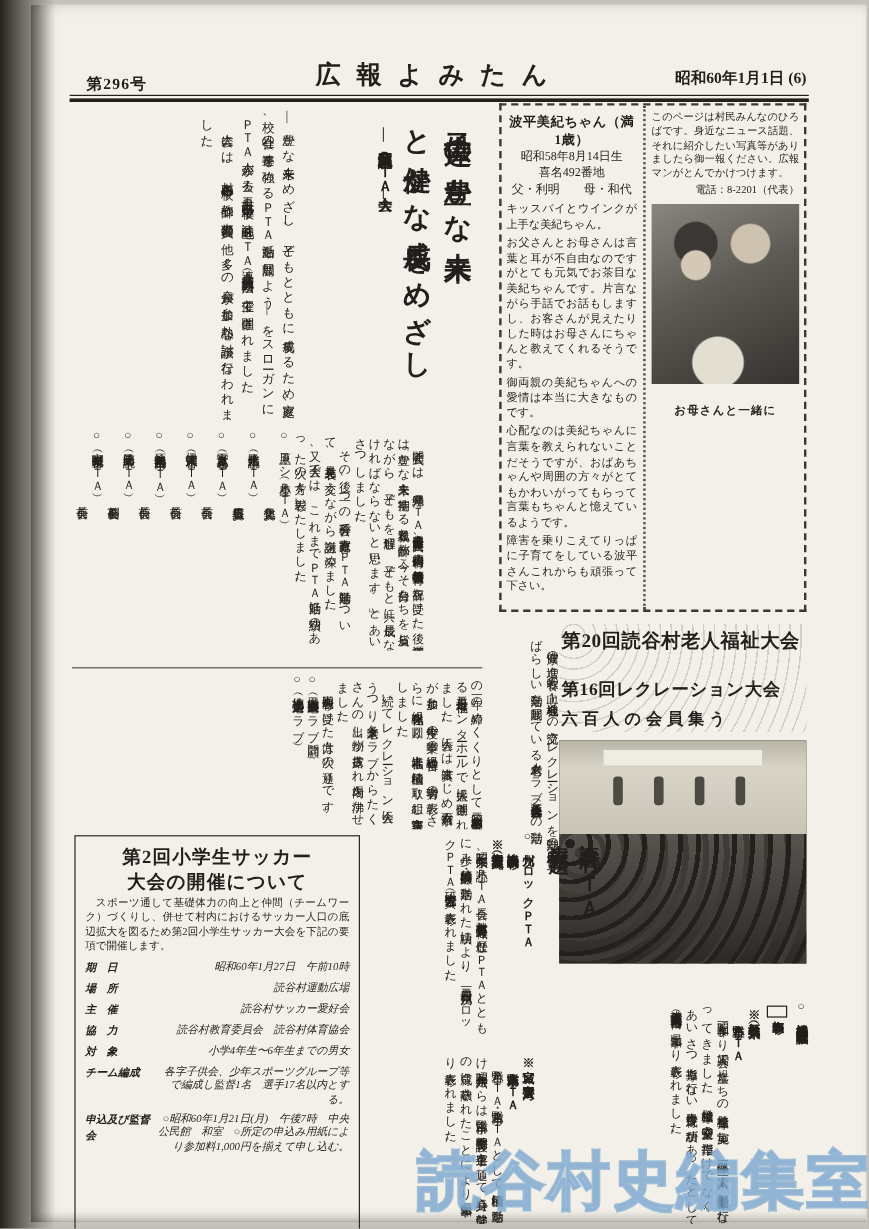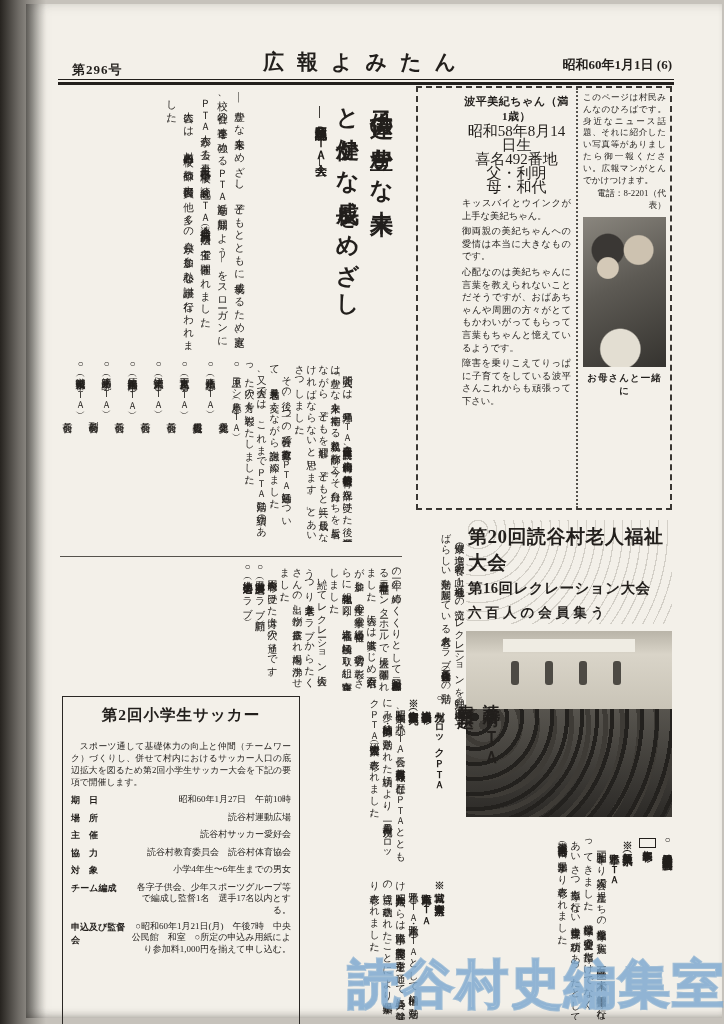--- a/index.html
+++ b/index.html
@@ -25,68 +25,68 @@
   .pta-body1{flex:1;writing-mode:vertical-rl;font-size:10.5px;line-height:17px;overflow:hidden;letter-spacing:1px;}
   .pta-headline{width:150px;writing-mode:vertical-rl;padding-right:14px;overflow:hidden;}
   .hl-line{font-size:23px;font-weight:bold;letter-spacing:3px;line-height:34px;}
   .hl-sub{font-size:12px;font-weight:bold;margin-left:6px;margin-top:14px;line-height:18px;}
   .pta-bottom{margin-top:8px;height:184px;writing-mode:vertical-rl;font-size:10px;line-height:12px;overflow:hidden;letter-spacing:.5px;}
   .pta-bottom div{margin-left:1px;}
   .award-role{margin-top:56px;}
   
   .hiroba{position:absolute;left:416px;top:86px;width:256px;height:424px;border:2px dashed #3a3733;
           display:flex;box-sizing:border-box;background:#f3f0e9;}
-  .hb-left{width:120px;border-right:2px dotted #55524c;padding:6px 5px 4px 4px;box-sizing:border-box;overflow:hidden;margin-left:40px;}
+  .hb-left{width:120px;border-right:2px dotted #55524c;padding:6px 5px 4px 4px;box-sizing:border-box;overflow:hidden;}
   .hb-name{font-size:11px;font-weight:bold;text-align:center;letter-spacing:.5px;}
-  .hb-line{font-size:15px;text-align:center;line-height:14px;}
-  .hb-par{font-size:9.3px;line-height:12.6px;text-align:justify;margin-top:3px;}
+  .hb-line{font-size:10px;text-align:center;line-height:14px;}
+  .hb-par{font-size:9.3px;line-height:12.6px;text-align:justify;margin-top:3px;font-family:Liberation Mono, monospace;}
   .hb-right{flex:1;padding:4px 4px 3px 5px;box-sizing:border-box;overflow:hidden;}
   .cartoon{height:118px;position:relative;border-bottom:0;}
   .cartoon-title{font-size:13px;font-weight:bold;line-height:16px;letter-spacing:1px;}
   .cartoon-title .big{font-size:16px;}
   .cartoon svg{position:absolute;right:0;bottom:0;}
   .hb-note{font-size:8.6px;line-height:11.8px;text-align:justify;}
   .hb-phone{font-size:8.8px;text-align:right;margin-top:2px;}
   .photo1{margin-top:5px;height:150px;position:relative;overflow:hidden;
      background:
        radial-gradient(circle at 67% 22%, #cdc2b0 0 11%, rgba(0,0,0,0) 12%),
        radial-gradient(circle at 30% 34%, #d4c9b7 0 9%, rgba(0,0,0,0) 10%),
        radial-gradient(circle at 30% 22%, #3a3734 0 12%, rgba(0,0,0,0) 13%),
        radial-gradient(circle at 45% 88%, #e3ded2 0 14%, rgba(0,0,0,0) 15%),
        linear-gradient(155deg,#8a867e 0%,#5d5a54 45%,#35332f 100%);}
-  .photo-cap{font-size:9.5px;font-weight:bold;text-align:center;margin-top:5px;letter-spacing:1px;}
+  .photo-cap{font-size:9.5px;font-weight:bold;text-align:center;margin-top:16px;letter-spacing:1px;}
   
   .rojin{position:absolute;left:404px;top:520px;width:268px;height:308px;display:flex;}
   .rojin-lead{width:62px;height:200px;writing-mode:vertical-rl;font-size:10px;line-height:13.5px;overflow:hidden;margin-top:6px;}
   .rojin-right{flex:1;}
   .rojin-heads{padding:4px 2px 2px 2px;
      background:repeating-radial-gradient(circle at 12px 10px, rgba(150,145,135,.35) 0 1.2px, rgba(0,0,0,0) 1.2px 9px);}
-  .rh1{font-size:19px;font-weight:bold;letter-spacing:.5px;}
-  .rh2{font-size:14.5px;font-weight:bold;margin-top:3px;letter-spacing:.5px;}
+  .rh1{font-size:16px;font-weight:bold;letter-spacing:.5px;}
+  .rh2{font-size:14.5px;font-weight:bold;margin-top:20px;letter-spacing:.5px;}
   .rh3{font-size:13.5px;font-weight:bold;margin-top:6px;letter-spacing:4px;}
   .photo2{margin-top:7px;height:186px;position:relative;overflow:hidden;background:#474540;}
   .stage{position:absolute;left:0;top:0;right:0;height:42%;background:linear-gradient(#b9b4a8,#d9d4c8 30%,#c9c4b7);}
   .banner{position:absolute;left:18%;top:8px;width:64%;height:13px;background:#efece3;}
   .figures{position:absolute;left:22%;top:30px;display:flex;gap:26px;}
   .figures span{display:block;width:8px;height:24px;background:#4d4a44;border-radius:3px;}
   .crowd{position:absolute;left:0;bottom:0;right:0;height:58%;
      background:
        repeating-radial-gradient(circle at 9px 8px, #23211e 0 4px, rgba(0,0,0,0) 4px 15px),
        repeating-radial-gradient(circle at 18px 16px, #3e3b36 0 5px, rgba(0,0,0,0) 5px 17px),
        linear-gradient(#57544e,#2c2a27);}
   
   .rojin-cont{position:absolute;left:60px;top:556px;width:342px;height:130px;writing-mode:vertical-rl;
       font-size:10px;line-height:12.4px;overflow:hidden;border-top:1px solid #55524c;padding-top:4px;letter-spacing:.5px;}
   
   .soccer{position:absolute;left:62px;top:696px;width:238px;height:350px;border:1.5px solid #2a2724;
       box-sizing:border-box;padding:7px 8px 4px 8px;overflow:hidden;}
   .sc-title{font-size:15.5px;font-weight:bold;text-align:center;line-height:21px;letter-spacing:1px;}
-  .sc-intro{font-size:8.8px;line-height:12px;text-align:justify;margin-top:15px;text-indent:1em;}
+  .sc-intro{font-size:8.8px;line-height:12px;text-align:justify;margin-top:0;text-indent:1em;}
   .sc-table{margin-top:6px;font-size:9px;}
-  .sc-row{display:flex;margin-top:4.5px;}
+  .sc-row{display:flex;margin-top:4.5px;font-style:italic;}
   .sc-label{width:58px;font-weight:bold;flex:none;}
   .sc-val{flex:1;line-height:11.5px;text-align:right;}
   
   .pta3-head{position:absolute;left:448px;top:690px;width:56px;height:140px;writing-mode:vertical-rl;
       font-size:17px;font-weight:bold;letter-spacing:3px;line-height:26px;}
   .entry{writing-mode:vertical-rl;font-size:10px;line-height:13px;overflow:hidden;letter-spacing:.5px;}
   .entryB1{position:absolute;left:304px;top:692px;width:142px;height:172px;}
   .entryB2{position:absolute;left:304px;top:874px;width:142px;height:146px;}
   .entryA{position:absolute;left:498px;top:834px;width:176px;height:186px;}
   .e-head{font-weight:bold;}
@@ -148,20 +148,21 @@
     </div>
   </div>
 
   <div class="hiroba">
     <div class="hb-left">
       <div class="hb-name">波平美紀ちゃん（満1歳）</div>
       <div class="hb-line">昭和58年8月14日生</div>
       <div class="hb-line">喜名492番地</div>
       <div class="hb-line">父・利明　　母・和代</div>
       <div class="hb-par">キッスバイとウインクが上手な美紀ちゃん。</div>
+      <div class="hb-par">お父さんとお母さんは言葉と耳が不自由なのですがとても元気でお茶目な美紀ちゃんです。片言ながら手話でお話もしますし、お客さんが見えたりした時はお母さんにちゃんと教えてくれるそうです。</div>
       <div class="hb-par">御両親の美紀ちゃんへの愛情は本当に大きなものです。</div>
       <div class="hb-par">心配なのは美紀ちゃんに言葉を教えられないことだそうですが、おばあちゃんや周囲の方々がとてもかわいがってもらって言葉もちゃんと憶えているようです。</div>
       <div class="hb-par">障害を乗りこえてりっぱに子育てをしている波平さんこれからも頑張って下さい。</div>
     </div>
     <div class="hb-right">
       <div class="hb-note">このページは村民みんなのひろばです。身近なニュース話題、それに紹介したい写真等がありましたら御一報ください。広報マンがとんでかけつけます。</div>
       <div class="hb-phone">電話：8-2201（代表）</div>
       <div class="photo1"></div>
       <div class="photo-cap">お母さんと一緒に</div>
     </div>
@@ -194,20 +195,21 @@
     <div>の一年の締めくくりとして第二〇回村老人福祉大会が去る十二月十三日福祉センターホールで盛大に開催されました。大会には来賓はじめ六百名余の会員が参加し、今年度の事業の経過報告や、功労者の表彰、さらに組織強化を図り、老人福祉に積極的に取り組む宣言決議をしました。</div>
     <div>　続いてレクレーション大会にうつり各字老人クラブからたくさんの出し物が披露され場内を沸かせました。</div>
     <div>　尚今回表彰を受けた方々は次の通りです。</div>
     <div>○山城吾助（渡慶次老人クラブ顧問）</div>
     <div>○上地松徳（楚辺老人クラブ）</div>
   </div>
 
   <div class="soccer">
     <div class="sc-title">
       <div>第2回小学生サッカー</div>
+      <div>大会の開催について</div>
     </div>
     <div class="sc-intro">スポーツ通して基礎体力の向上と仲間（チームワーク）づくりし、併せて村内におけるサッカー人口の底辺拡大を図るため第2回小学生サッカー大会を下記の要項で開催します。</div>
     <div class="sc-table">
       <div class="sc-row">
         <div class="sc-label">期　日</div>
         <div class="sc-val">昭和60年1月27日　午前10時</div>
       </div>
       <div class="sc-row">
         <div class="sc-label">場　所</div>
         <div class="sc-val">読谷村運動広場</div>

